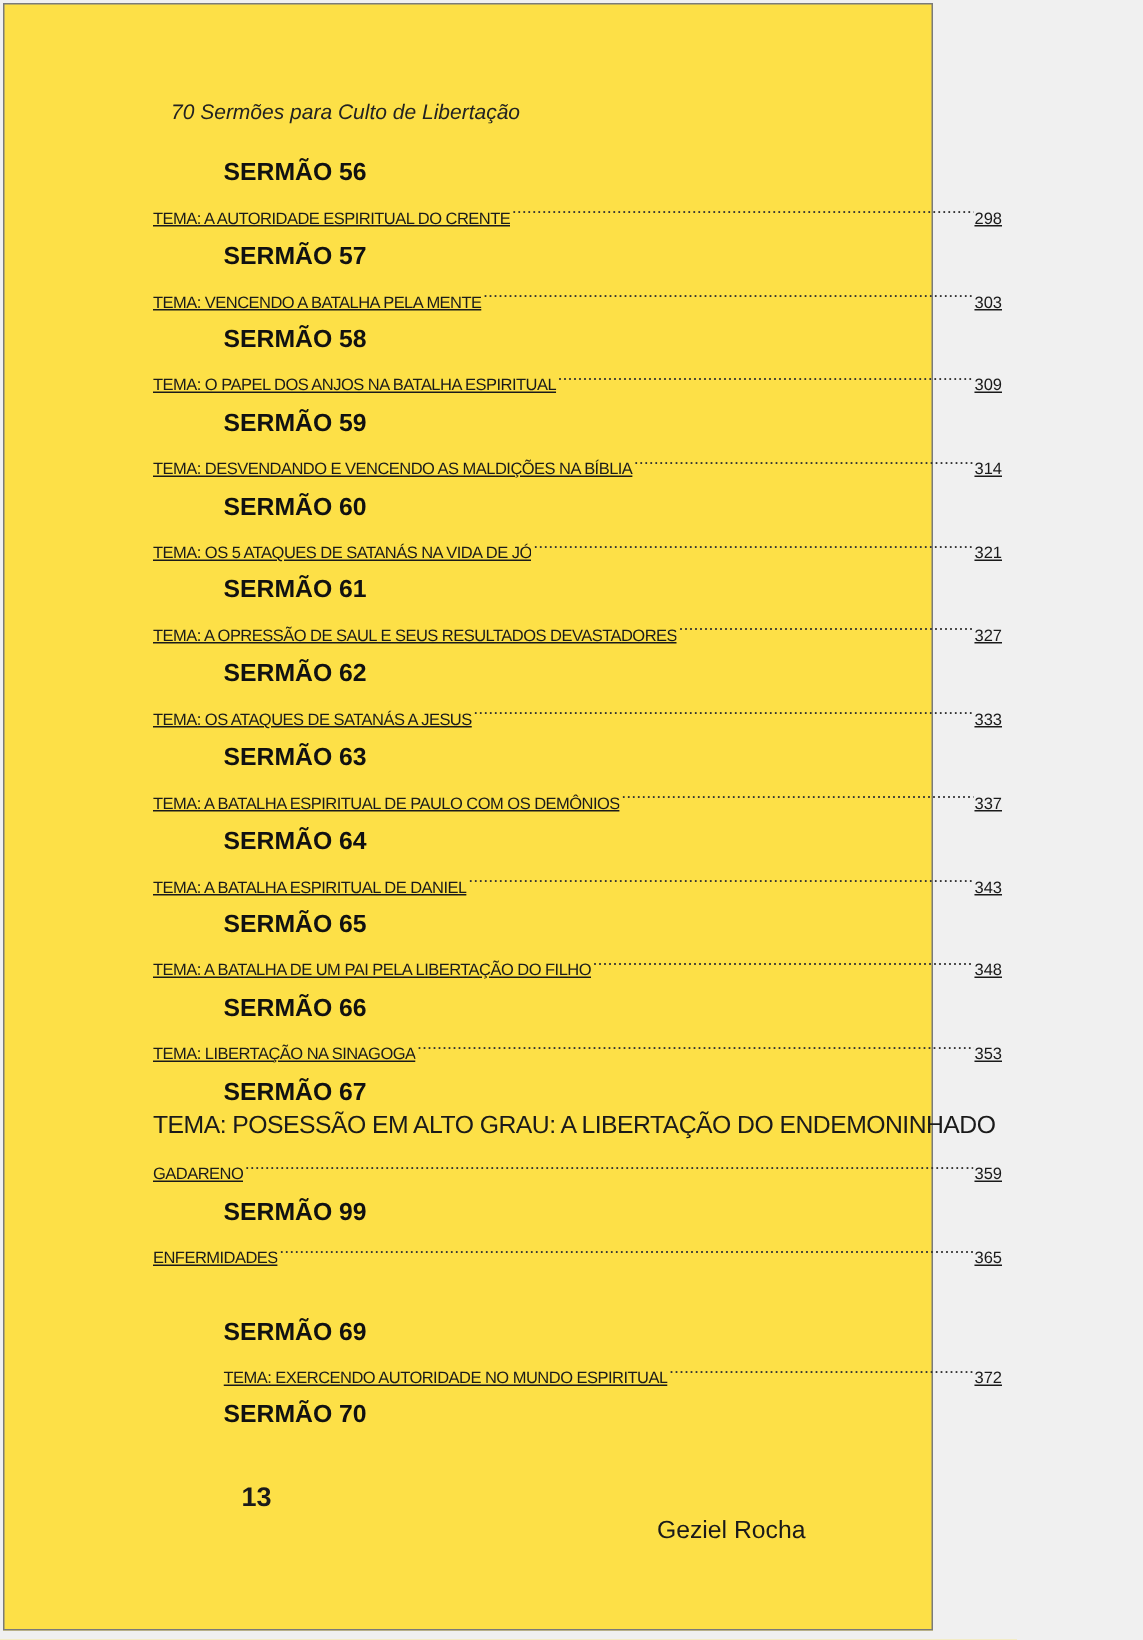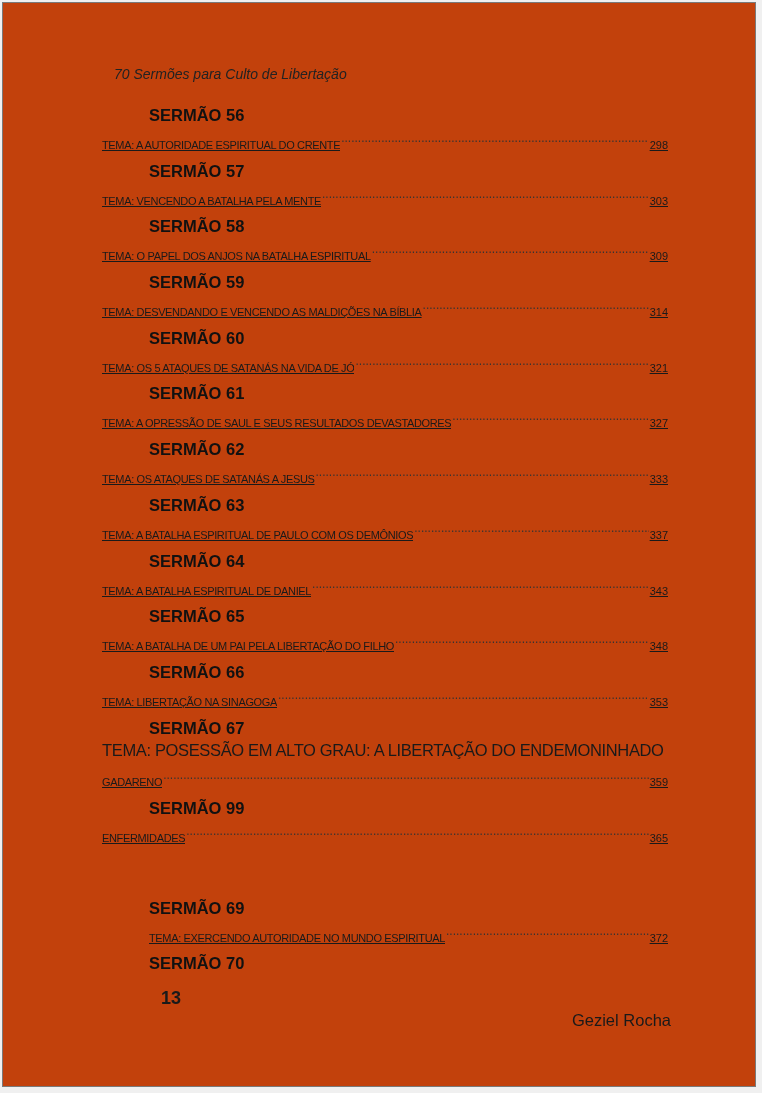--- a/index.html
+++ b/index.html
@@ -12,23 +12,23 @@
       height: 1093px;
       position: relative;
       overflow: hidden;
       font-family: "Liberation Sans", "DejaVu Sans", sans-serif;
       color: #1a1a1a;
     }
     .page {
       position: absolute;
       left: 2px;
       top: 2px;
-      width: 754px;
+      width: 620px;
       height: 1085px;
-      background: #c2410c;
+      background: #fde047;
       border: 1.5px solid #7a7a7a;
       box-sizing: border-box;
     }
     .running-header {
       position: absolute;
       left: 111px;
       top: 63px;
       font-size: 14px;
       font-style: italic;
       color: #222;
@@ -248,21 +248,21 @@
       <span class="sermon-heading">SERMÃO 99</span>
       <div class="toc-link-group">
         <div class="toc-line">
           <span class="title">ENFERMIDADES</span>
           <span class="leader"></span>
           <span class="page-num">365</span>
         </div>
       </div>
     </div>
 
-    <div class="entry indented" style="height:55.7px;margin-top:20px;">
+    <div class="entry indented" style="height:55.7px;">
       <span class="sermon-heading">SERMÃO 69</span>
       <div class="toc-line">
         <span class="title">TEMA: EXERCENDO AUTORIDADE NO MUNDO ESPIRITUAL</span>
         <span class="leader"></span>
         <span class="page-num">372</span>
       </div>
     </div>
 
     <div class="entry">
       <span class="sermon-heading">SERMÃO 70</span>

